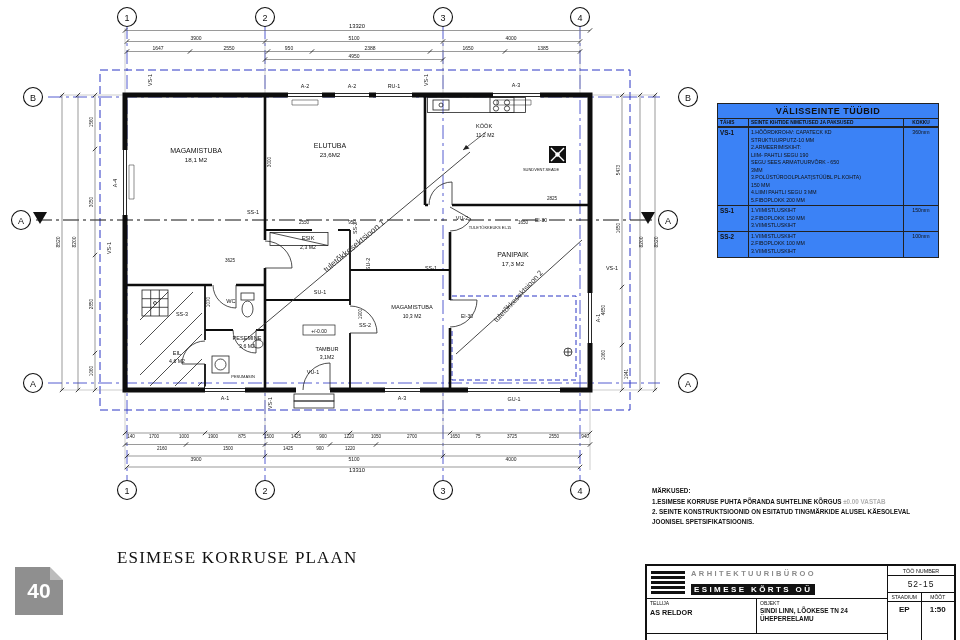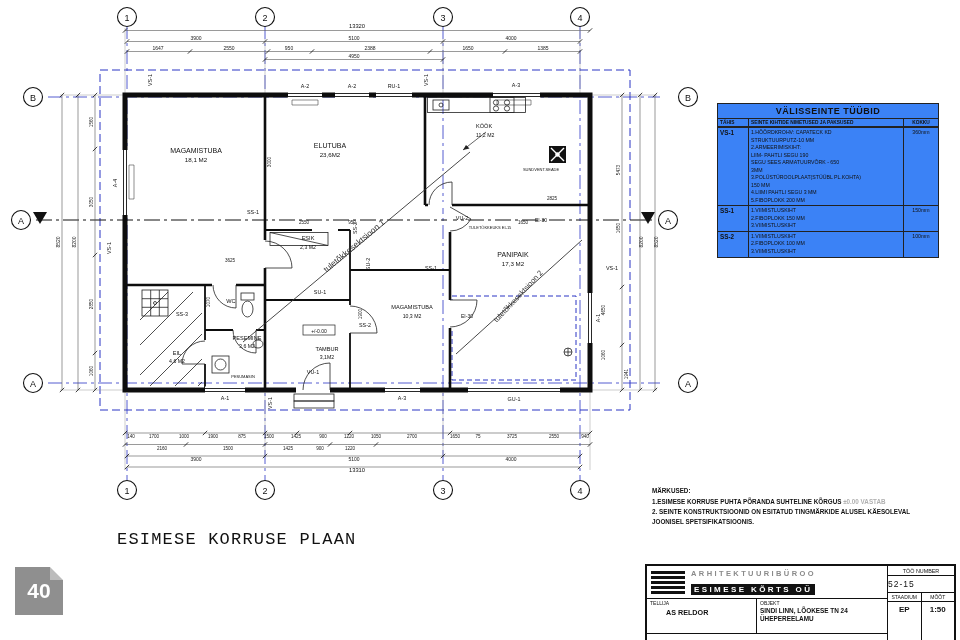--- a/index.html
+++ b/index.html
@@ -30,21 +30,21 @@
   .wt-sec{border-top:1px solid #222;}
   .col-tahis{width:26px;flex:none;border-right:1px solid #222;padding:1px 2px;}
   .col-desc{flex:1;border-right:1px solid #222;padding:1px 2px;}
   .col-kokku{width:30px;flex:none;text-align:center;padding:1px 2px;}
   .wt-row .col-tahis{font-weight:bold;font-size:6.3px;}
   .pre{white-space:pre-line;line-height:1.45;}
   
   .notes{position:absolute;left:652px;top:486px;width:302px;font-size:6.3px;font-weight:bold;line-height:1.7;}
   .notes .gray{color:#b0b0b0;}
   
-  .plan-title{position:absolute;left:117px;top:530px;font-family:Liberation Mono, monospace;
+  .plan-title{position:absolute;left:117px;top:548px;font-family:Liberation Serif, serif;
               font-size:17px;letter-spacing:1.2px;color:#111;}
   
   .badge{position:absolute;left:15px;top:567px;width:48px;height:48px;background:#8f8f8f;
          display:flex;align-items:center;justify-content:center;color:#fff;font-size:21px;font-weight:bold;}
   .badge .fold{position:absolute;top:0;right:0;width:0;height:0;
                border-top:13px solid #ffffff;border-left:13px solid #bcbcbc;}
   
   .tblock{position:absolute;left:645px;top:564px;width:307px;height:86px;border:2px solid #111;
           display:flex;background:#fff;}
   .tb-left{flex:1;display:flex;flex-direction:column;border-right:1.5px solid #111;min-width:0;}
@@ -52,26 +52,26 @@
   .tb-logo{display:flex;flex-direction:column;gap:2px;flex:none;}
   .tb-logo i{display:block;width:34px;height:3px;background:#111;}
   .firm-lines{min-width:0;}
   .firm1{font-size:7.5px;font-weight:bold;letter-spacing:2.4px;color:#8a8a8a;white-space:nowrap;}
   .firm2{font-size:8px;font-weight:bold;letter-spacing:2.4px;background:#111;color:#fff;
          padding:1px 3px;display:inline-block;white-space:nowrap;margin-top:1px;}
   .tb-mid{display:flex;flex:1;min-height:0;}
   .cell-tellija{width:103px;flex:none;border-right:1.5px solid #111;padding:1px 3px;}
   .cell-objekt{flex:1;padding:1px 3px;min-width:0;}
   .tb-lbl{font-size:5px;}
-  .tb-val{font-size:7.2px;font-weight:bold;margin-top:2px;margin-left:16px;}
+  .tb-val{font-size:7.2px;font-weight:bold;margin-top:2px;}
   .tb-val2{font-size:6.4px;font-weight:bold;margin-top:1px;white-space:nowrap;}
   .tb-bottom{border-top:1.5px solid #111;height:16px;flex:none;padding:1px 3px;}
   .tb-right{width:66px;flex:none;display:flex;flex-direction:column;}
   .tn-lbl{font-size:5.4px;text-align:center;padding:2px 0 1px;border-bottom:1px solid #111;}
-  .tn-val{font-size:8.5px;letter-spacing:1px;text-align:left;padding:3px 0;border-bottom:1.5px solid #111;}
+  .tn-val{font-size:8.5px;letter-spacing:1px;text-align:center;padding:3px 0;border-bottom:1.5px solid #111;}
   .pair{display:flex;border-bottom:1px solid #111;flex:none;}
   .pair > span{flex:1;text-align:center;font-size:5px;padding:1px 0;}
   .pair > span:first-child{border-right:1px solid #111;}
   .pairv{display:flex;flex:1;}
   .pairv > span{flex:1;text-align:center;font-size:8px;font-weight:bold;padding-top:3px;}
   .pairv > span:first-child{border-right:1px solid #111;}
 </style>
 </head>
 <body>
 

